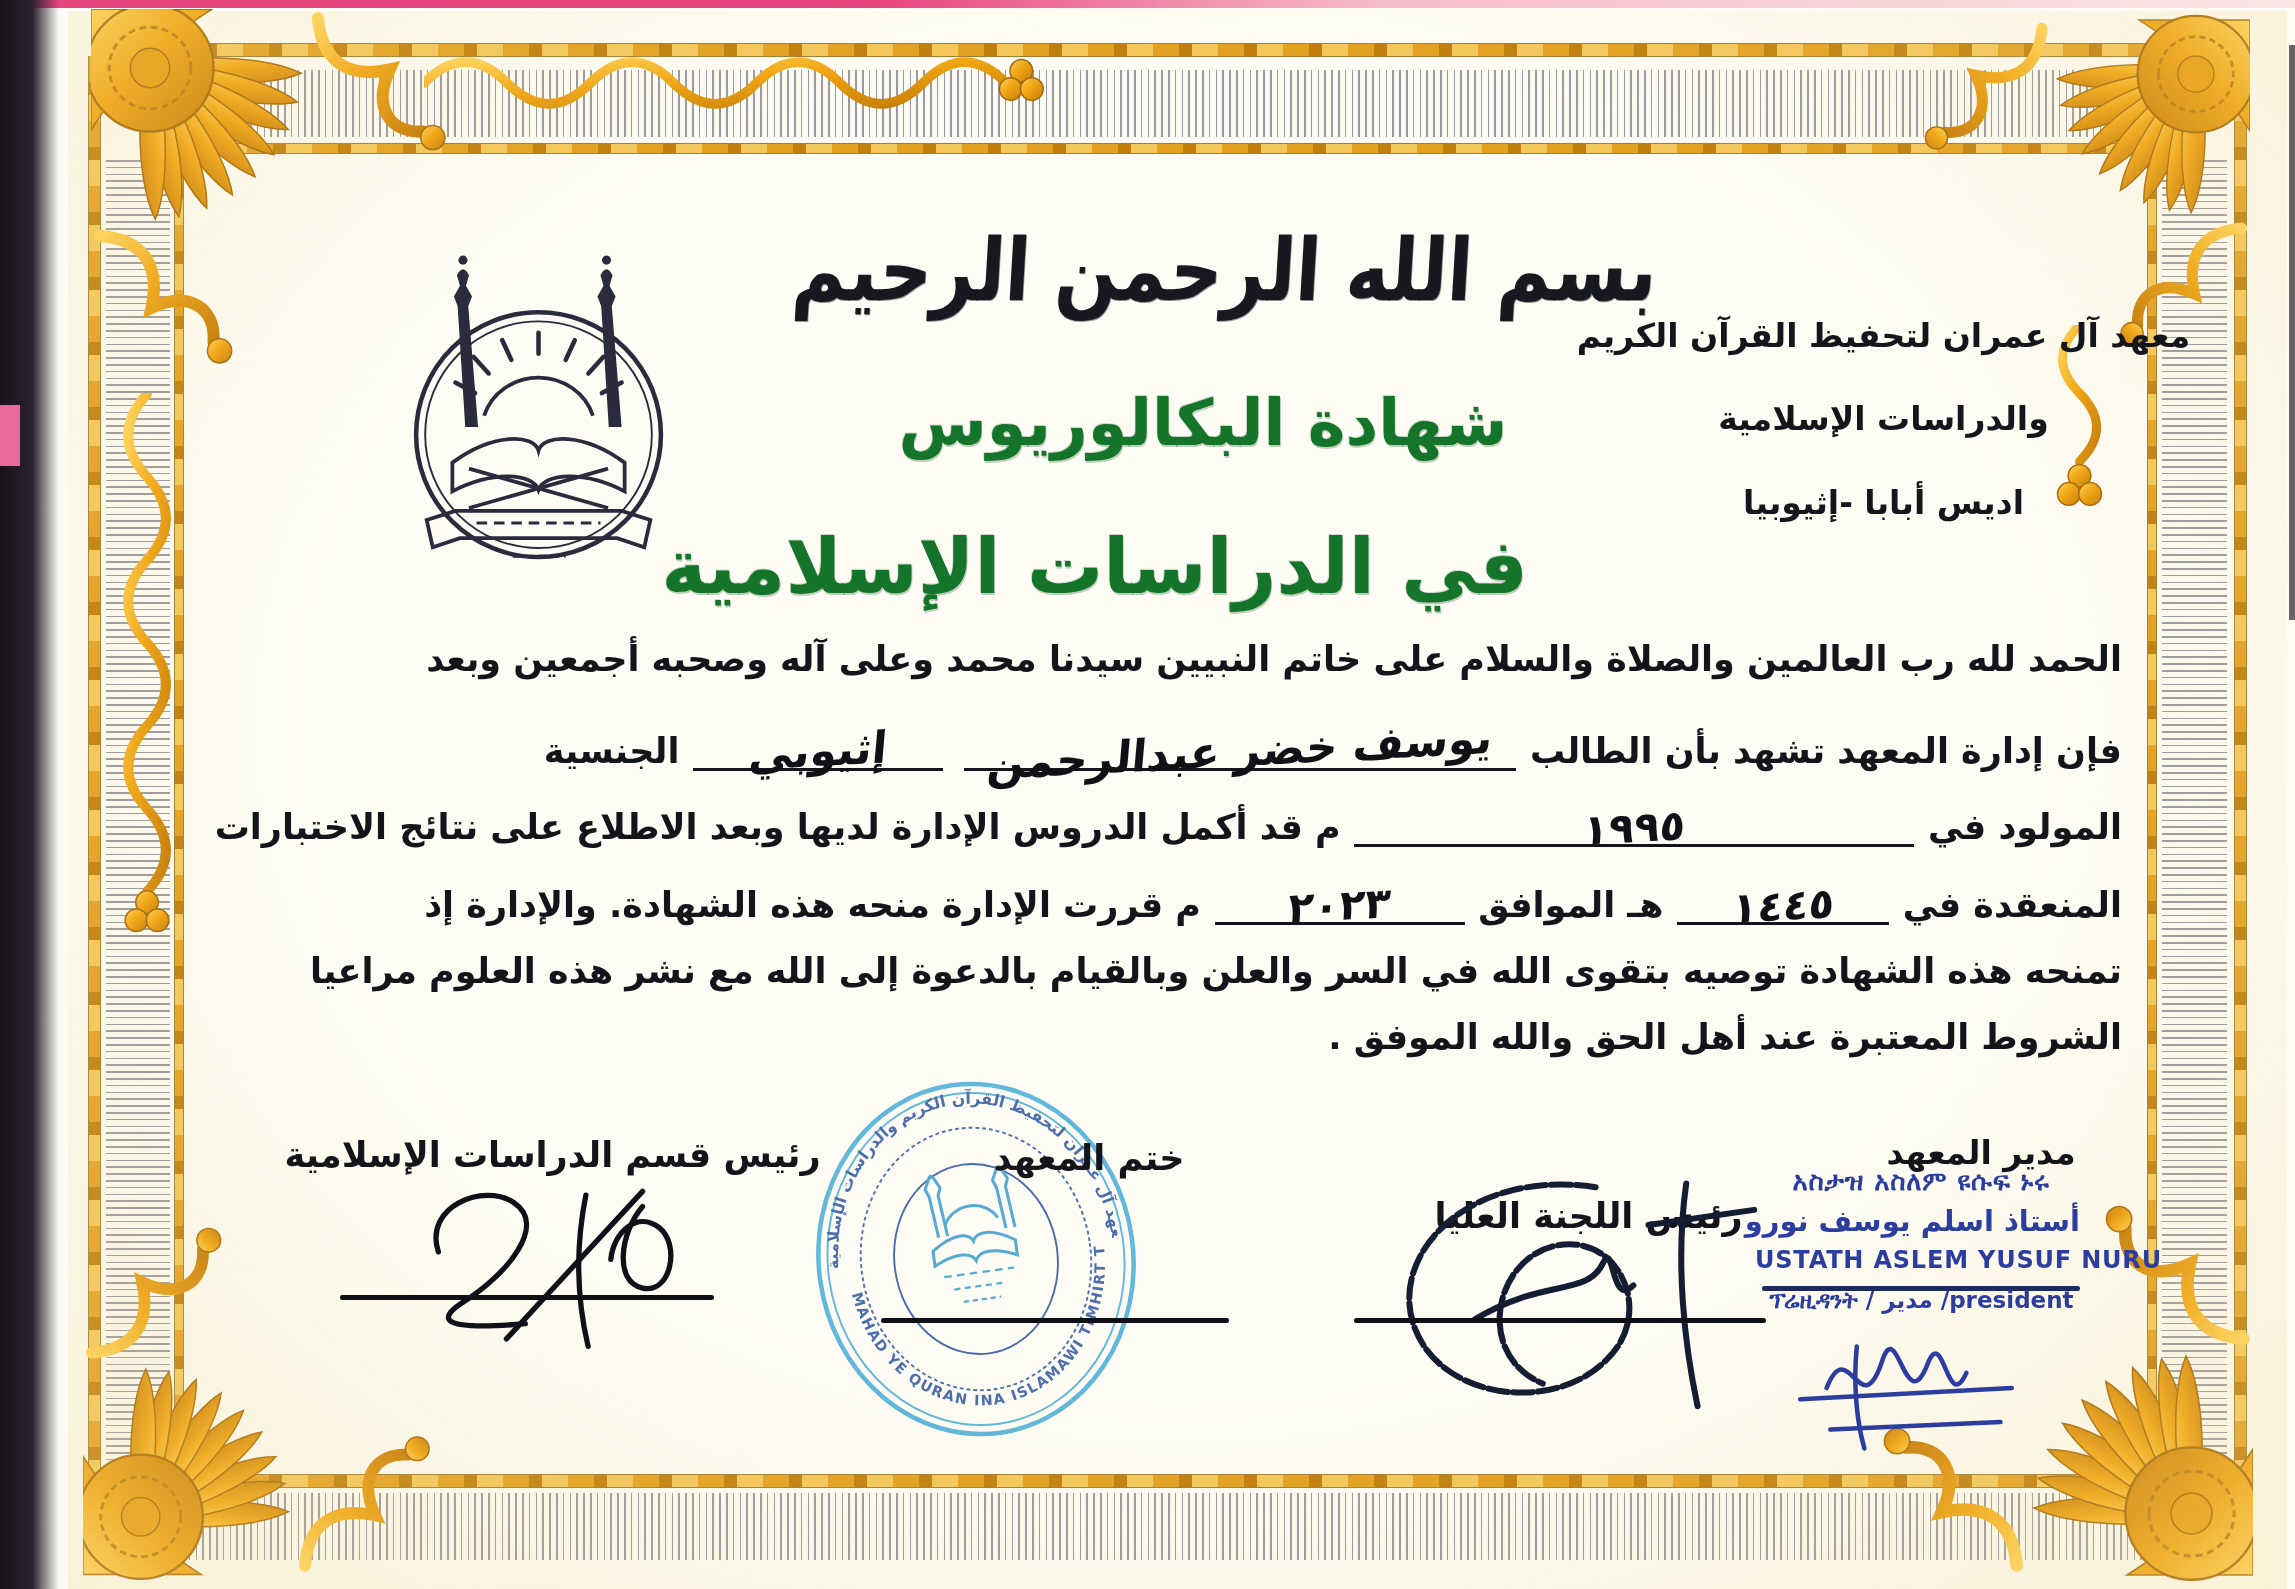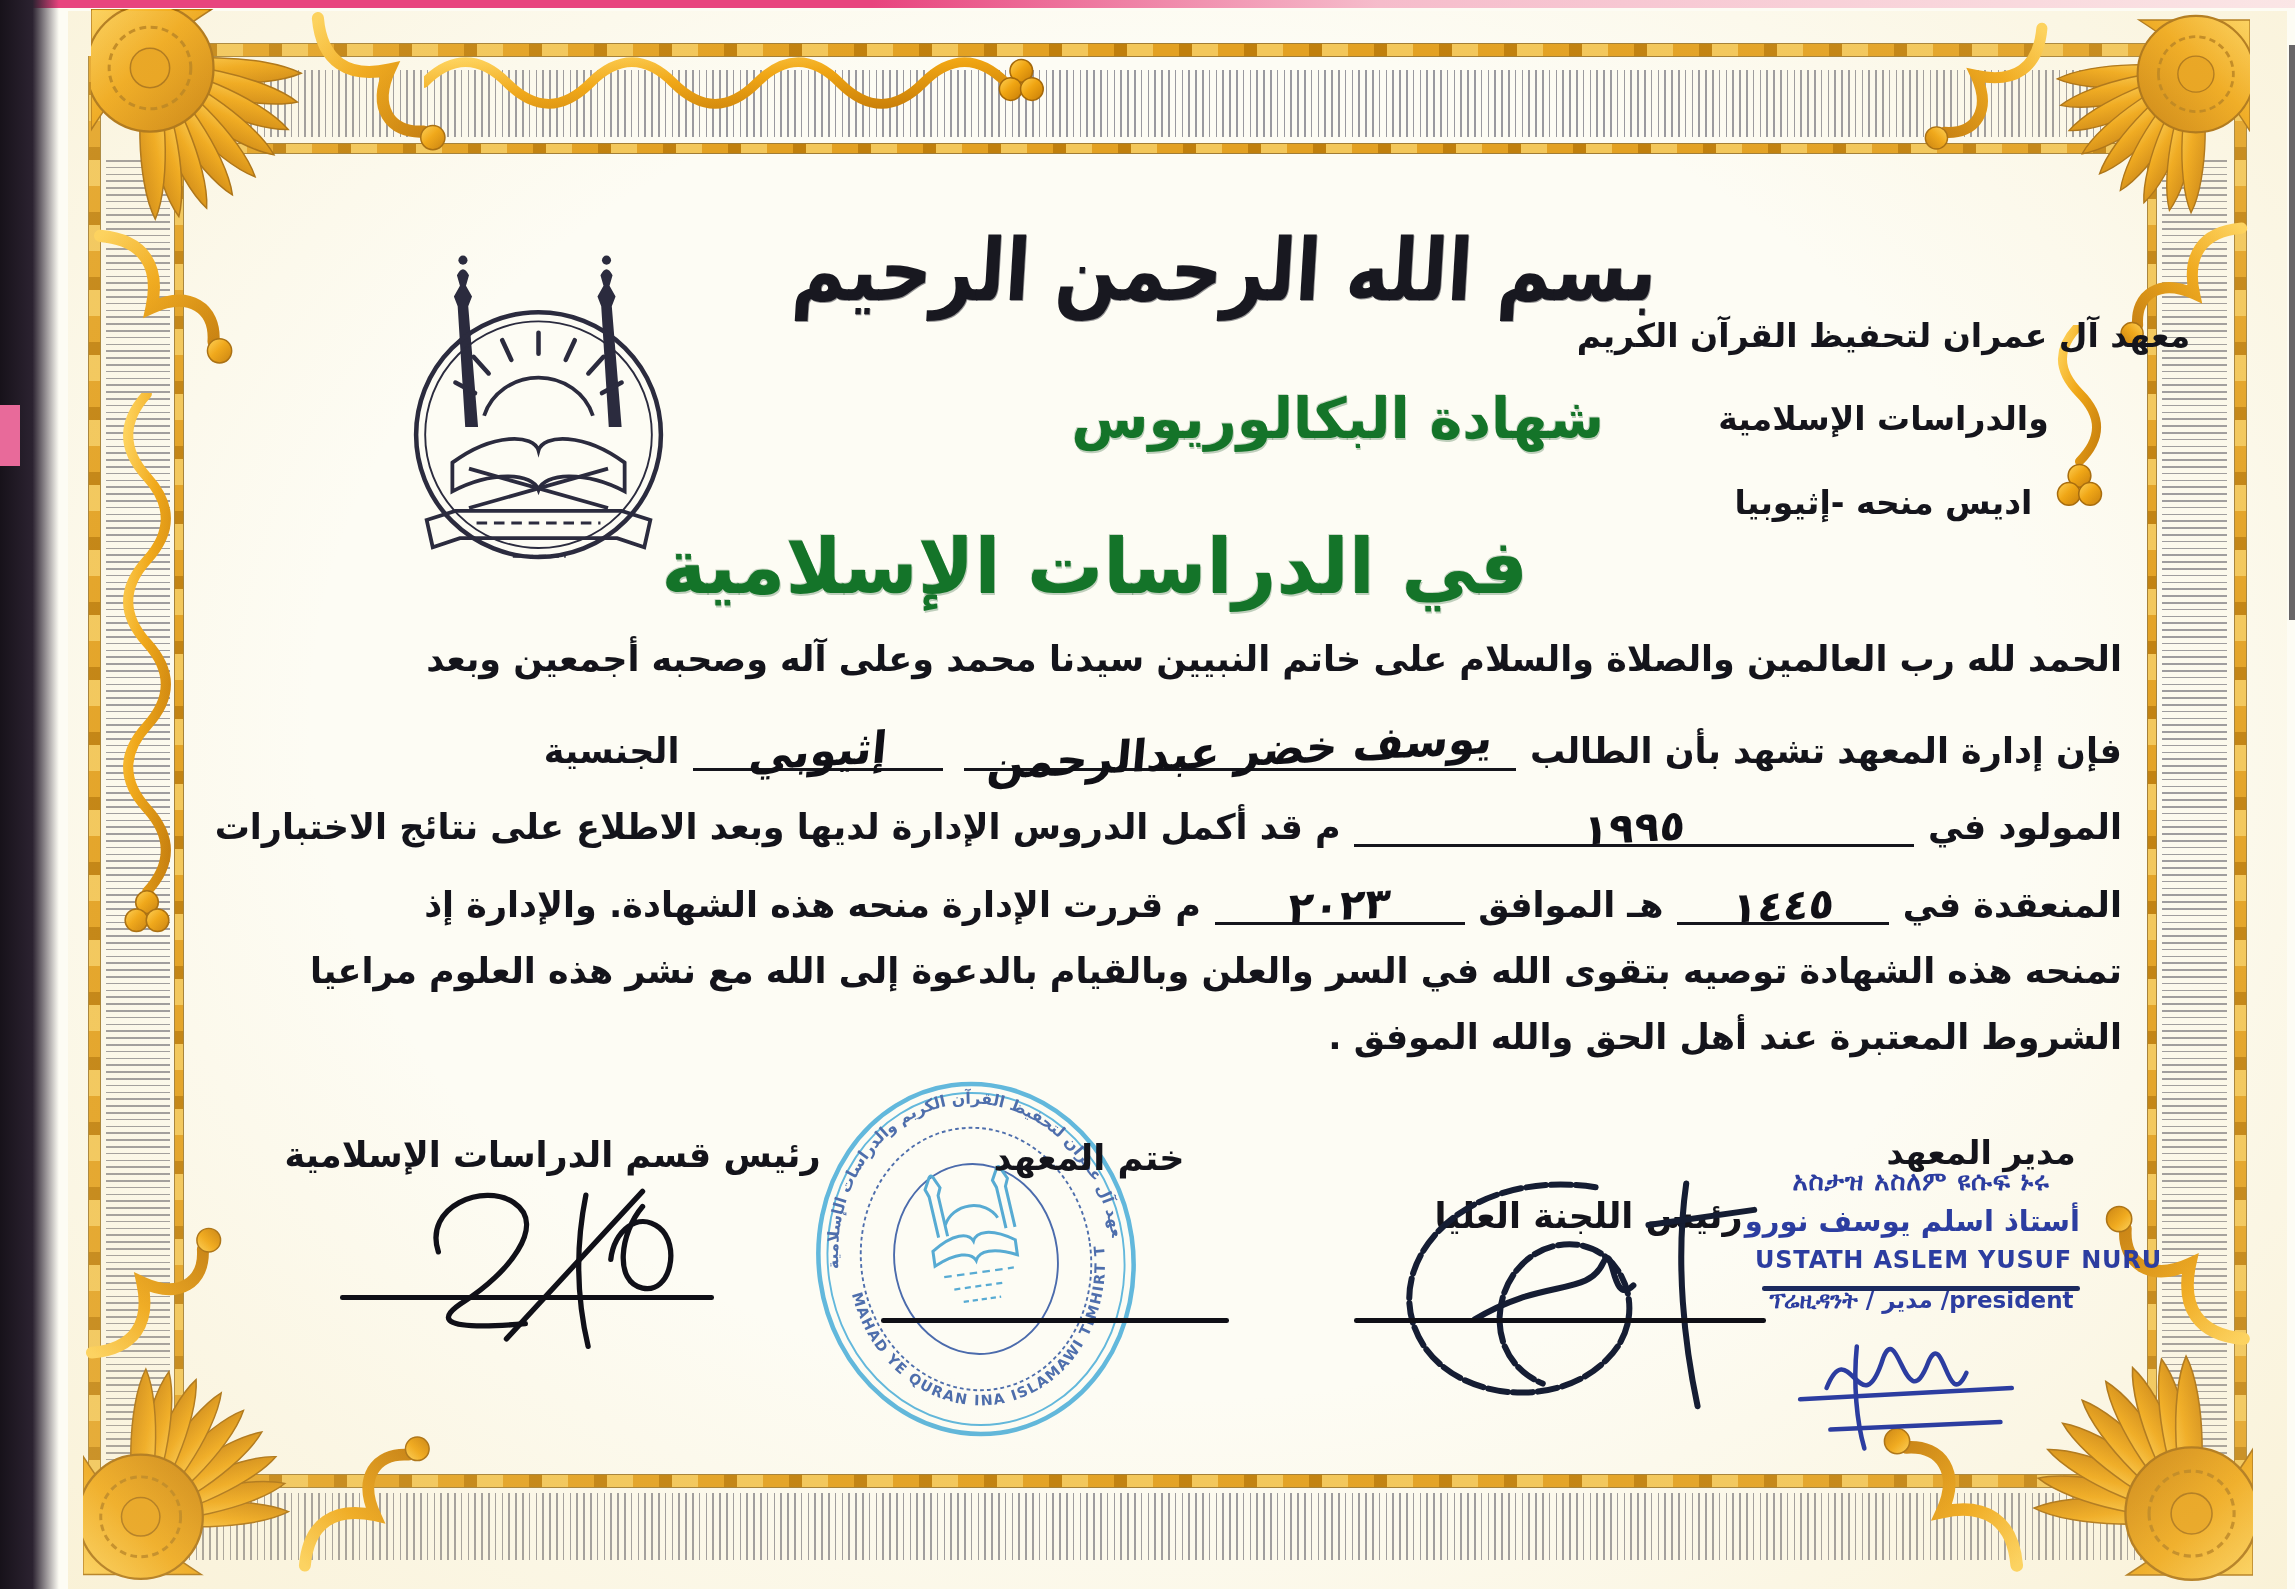--- a/index.html
+++ b/index.html
@@ -166,27 +166,27 @@
       <path d="M84,368 L122,356 L342,356 L380,368 L372,404 L336,392 L128,392 L92,404 Z" stroke-width="5"></path>
       <g stroke-width="4">
         <path d="M150,372 L314,372" stroke-dasharray="14 9"></path>
         <path d="M198,416 L268,416" stroke-dasharray="10 7"></path>
       </g>
     </g>
   </svg>
 
   <div class="abs bismillah ar" style="left:855px;top:227px;width:802px;text-align:center;">بسم الله الرحمن الرحيم</div>
 
-  <div class="abs green-title ar" style="left:802px;top:386px;width:802px;font-size:56px;text-align:right;">شهادة البكالوريوس</div>
+  <div class="abs green-title ar" style="left:802px;top:386px;width:802px;font-size:64px;text-align:center;">شهادة البكالوريوس</div>
 
   <div class="abs green-title ar" style="left:726px;top:522px;width:802px;font-size:76px;text-align:center;">في الدراسات الإسلامية</div>
 
   <div class="abs inst-line ar" style="left:1543px;top:316px;width:681px;">معهد آل عمران لتحفيظ القرآن الكريم</div>
   <div class="abs inst-line ar" style="left:1543px;top:399px;width:681px;">والدراسات الإسلامية</div>
-  <div class="abs inst-line ar" style="left:1543px;top:483px;width:681px;">اديس منحه -إثيوبيا</div>
+  <div class="abs inst-line ar" style="left:1543px;top:483px;width:681px;">اديس أبابا -إثيوبيا</div>
 
   <div class="abs body-line" style="left:234px;top:639px;width:1891px;padding-right:83px;">
     <span class="w">الحمد لله رب العالمين والصلاة والسلام على خاتم النبيين سيدنا محمد وعلى آله وصحبه أجمعين وبعد</span>
   </div>
 
   <div class="abs body-line" style="left:234px;top:717px;width:1891px;">
     <span class="w">فإن إدارة المعهد تشهد بأن الطالب</span>
     <span class="blank" style="min-width:552px;">
       <span class="handwriting">يوسف خضر عبدالرحمن</span>
     </span>

